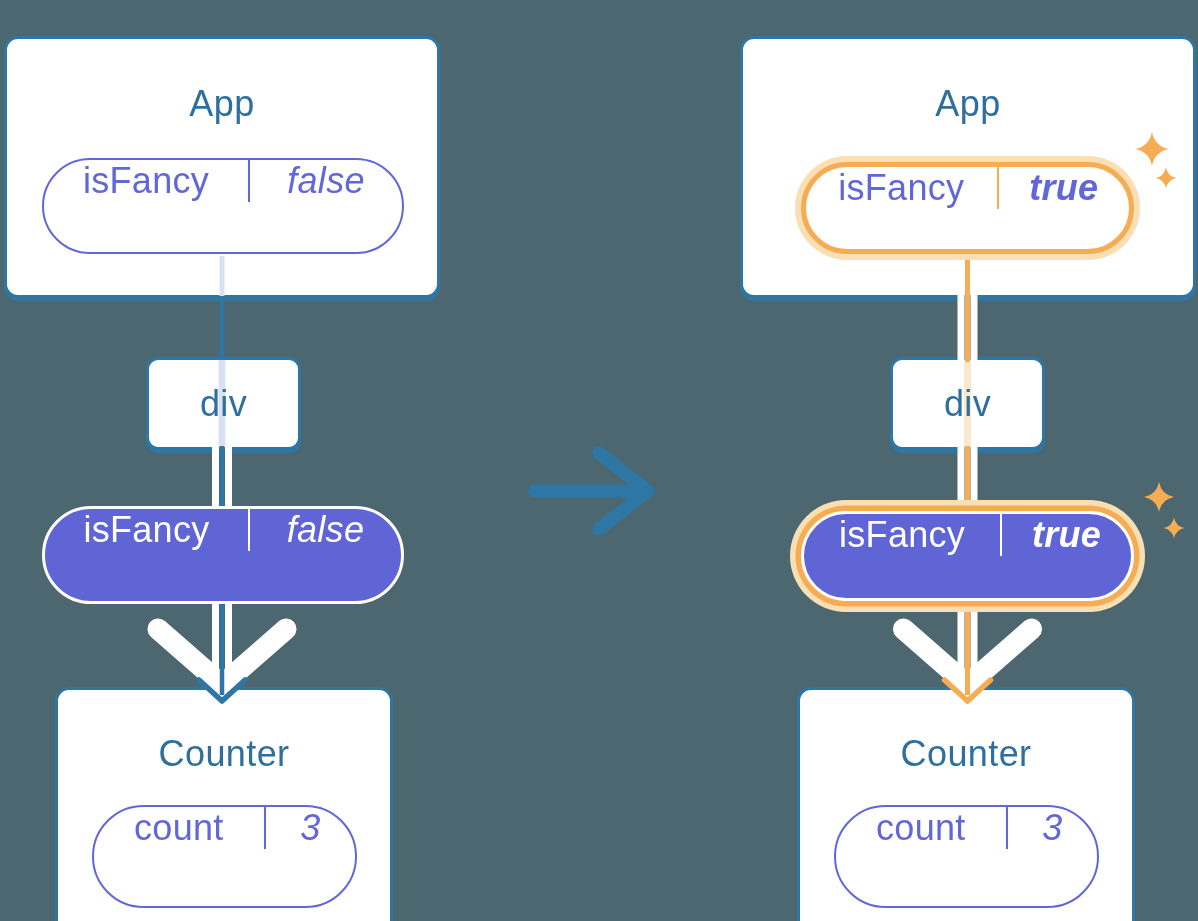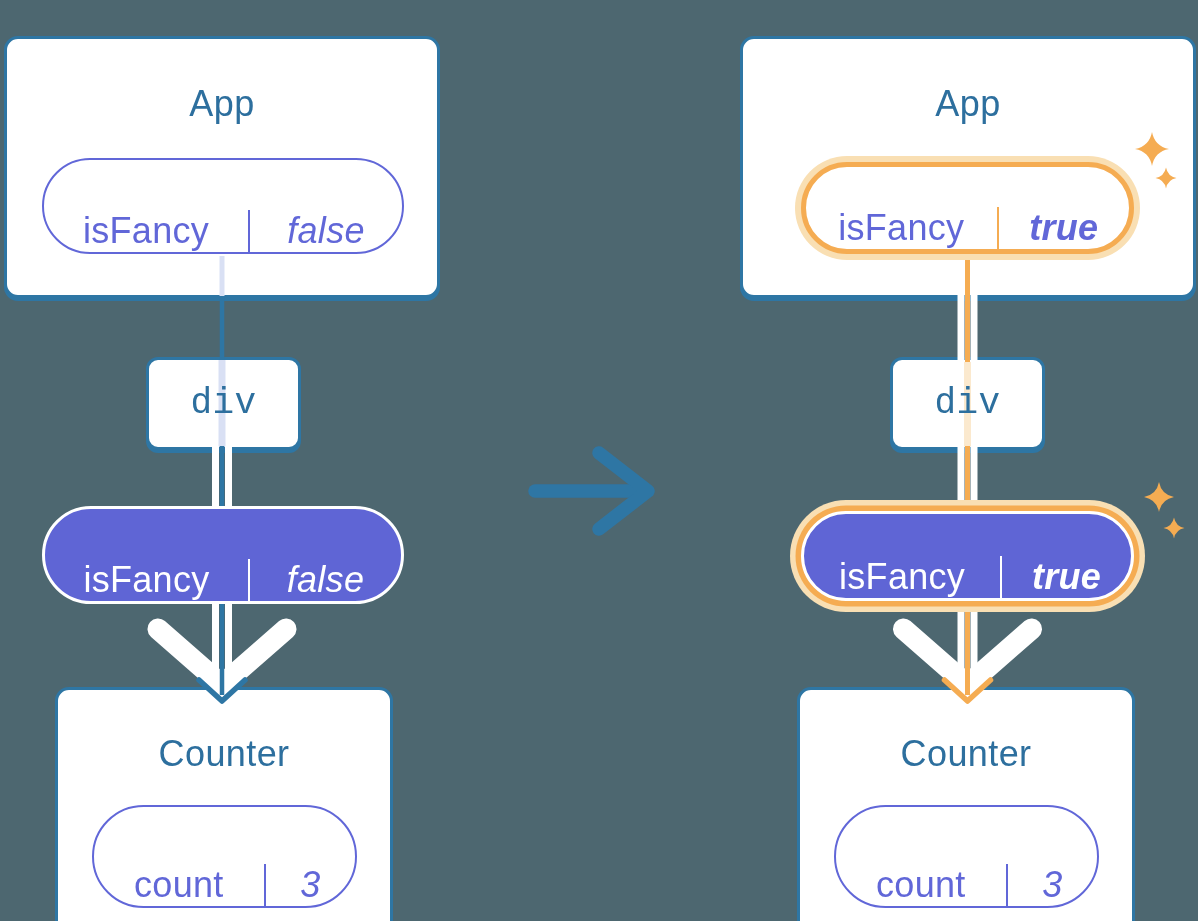--- a/index.html
+++ b/index.html
@@ -23,23 +23,23 @@
   .card{
     position:absolute;background:#fff;border:3px solid var(--blue);
     border-radius:14px;box-sizing:border-box;z-index:1;
     box-shadow:0 3px 0 var(--blue);
   }
   .title{
     position:absolute;z-index:3;color:var(--title);
     font-size:36px;font-weight:500;letter-spacing:.4px;
     text-align:center;line-height:1.2;
   }
-  .title.mid{display:flex;align-items:center;justify-content:center;font-family:Liberation Mono, monospace;}
+  .title.mid{display:flex;align-items:center;justify-content:center;}
   .pill{
-    position:absolute;display:flex;align-items:flex-end;z-index:3;
+    position:absolute;display:flex;align-items:flex-start;z-index:3;
     border-radius:999px;box-sizing:border-box;overflow:hidden;
     font-size:36px;font-weight:500;letter-spacing:.3px;
   }
   .pill .seg{display:flex;align-items:center;justify-content:center;}
   .pill .seg.key{flex:0 0 57%;}
   .pill .seg.val{flex:1;font-style:italic;}
   .pill.counter .seg.key{flex:0 0 65%;}
   .pill.outline{background:#fff;border:2px solid var(--purple);color:var(--purple);}
   .pill.outline .seg.key{border-right:2px solid var(--purple);}
   .pill.solid{background:var(--purple-fill);border:3px solid #fff;color:#fff;}

